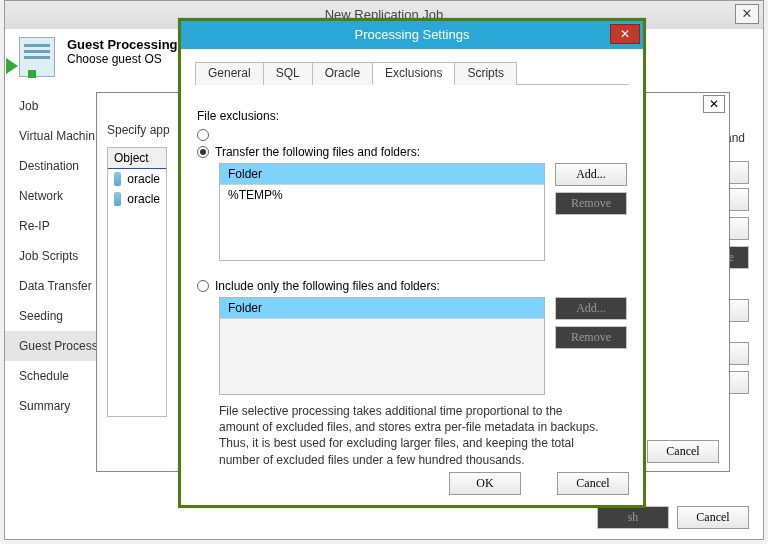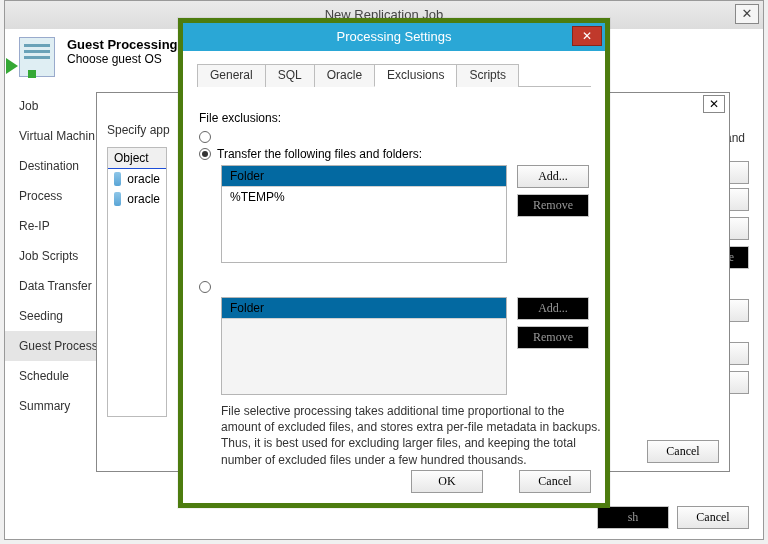--- a/index.html
+++ b/index.html
@@ -79,21 +79,21 @@
     height: 23px;
     border: 1px solid #9a9a9a;
     background: linear-gradient(#fdfdfd,#e8e8e8);
     font-size:12px;
     padding: 0 8px;
     cursor: default;
     text-align:center;
     line-height:21px;
     font-family:Liberation Serif, serif;
   }
-  .btn.disabled { color:#999; border-color:#c5c5c5; background:#000000;}
+  .btn.disabled { color:#999; border-color:#c5c5c5; background:#404040;}
   .wizard-footer {
     position:absolute; bottom:10px; right:14px;
     display:flex; gap:8px;
   }
   .wizard-footer .btn{ width:72px;}
   
   .inner-dialog{
     position:absolute; left:96px; top:92px; width:634px; height:380px;
     background:#fff; border:1px solid #888;
   }
@@ -113,22 +113,22 @@
   .inner-grid .hdr{ background:#f0f0f0; border-bottom:1px solid #1d4ed8; padding:3px 6px;}
   .inner-grid .row{ padding:3px 6px; display:flex; gap:6px; align-items:center;}
   .inner-grid .dbicon{ width:12px; height:14px; background:linear-gradient(#8ec6e8,#5aa5d6); border-radius:2px;}
   .inner-right{
     position:absolute; right:10px; top:36px; width:70px; display:flex; flex-direction:column; gap:6px;
   }
   .inner-footer{ position:absolute; right:10px; bottom:8px; display:flex; gap:8px;}
   .inner-footer .btn{width:72px;}
   
   .ps-dialog{
-    position:absolute; left:178px; top:18px; width:432px; height:490px;
-    background:#fff; border:5px solid #4d7c0f;
+    position:absolute; left:178px; top:18px; width:468px; height:490px;
+    background:#fff; border:3px solid #4d7c0f;
     box-shadow:0 0 0 1px rgba(0,0,0,.05);
   }
   .ps-title{
     height:28px; background:#2aa7d6; color:#fff; text-align:center; line-height:28px;
     font-size:13px; position:relative;
   }
   .ps-title .close-x{
     position:absolute; right:3px; top:3px; width:30px; height:20px;
     background:#c0392b; color:#fff; border:1px solid #87261b;
     text-align:center; line-height:18px; font-family:Arial; font-size:12px;
@@ -142,21 +142,21 @@
     position:relative; top:1px;
   }
   .tab.active{ background:#fff; border-bottom:1px solid #fff;}
   .section-label{ margin:24px 2px 6px 2px;}
   .radio-row{ display:flex; align-items:center; gap:6px; margin:4px 2px; }
   .radio{ width:12px; height:12px; border:1px solid #666; border-radius:50%; position:relative; background:#fff;}
   .radio.checked::after{ content:""; position:absolute; left:2px; top:2px; width:6px; height:6px; background:#333; border-radius:50%;}
   .ftable{
     border:1px solid #b5b5b5; background:#fff;
   }
-  .ftable .hdr{ background:#0369a1; border-bottom:1px solid #d0d0d0; padding:3px 8px;}
+  .ftable .hdr{ background:#7dd3fc; border-bottom:1px solid #d0d0d0; padding:3px 8px;}
   .ftable .cell{ padding:3px 8px; }
   .ftable .body{  }
   .exclude-wrap{ display:flex; gap:10px; margin:4px 2px 0 24px;}
   .exclude-wrap .ftable{ flex:1; height:98px; }
   .exclude-wrap .sidebtns{ width:72px; display:flex; flex-direction:column; gap:6px;}
   .include-wrap{ display:flex; gap:10px; margin:4px 2px 0 24px;}
   .include-wrap .ftable{ flex:1; height:98px; }
   .include-wrap .sidebtns{ width:72px; display:flex; flex-direction:column; gap:6px;}
   .hint{
     margin:8px 2px 0 24px; color:#333; line-height:1.35; width:380px;
@@ -183,21 +183,21 @@
     <div>
       <b>Guest Processing</b><br>
       <span>Choose guest OS</span>
     </div>
   </div>
   <div class="wizard-body">
     <div class="wizard-nav" id="wiznav">
         <div>Job</div>
         <div>Virtual Machin</div>
         <div>Destination</div>
-        <div>Process</div>
+        <div>Network</div>
         <div>Re-IP</div>
         <div>Job Scripts</div>
         <div>Data Transfer</div>
         <div>Seeding</div>
         <div class="sel">Guest Process</div>
         <div>Schedule</div>
         <div>Summary</div>
       </div>
   </div>
   <div style="position:absolute; right:18px; top:130px; color:#333;">, and</div>
@@ -277,20 +277,21 @@
       </div>
       <div class="sidebtns">
         <div class="btn">Add...</div>
         <div class="btn disabled">Remove</div>
       </div>
     </div>
 
     <div style="height:14px"></div>
     <div class="radio-row">
       <div class="radio" id="r-include"></div>
+      <span>Include only the following files and folders:</span>
     </div>
     <div class="include-wrap">
       <div class="ftable" style="background:#f4f4f4">
         <div class="hdr">Folder</div>
         <div class="body" id="include-body"></div>
       </div>
       <div class="sidebtns">
         <div class="btn disabled">Add...</div>
         <div class="btn disabled">Remove</div>
       </div>

